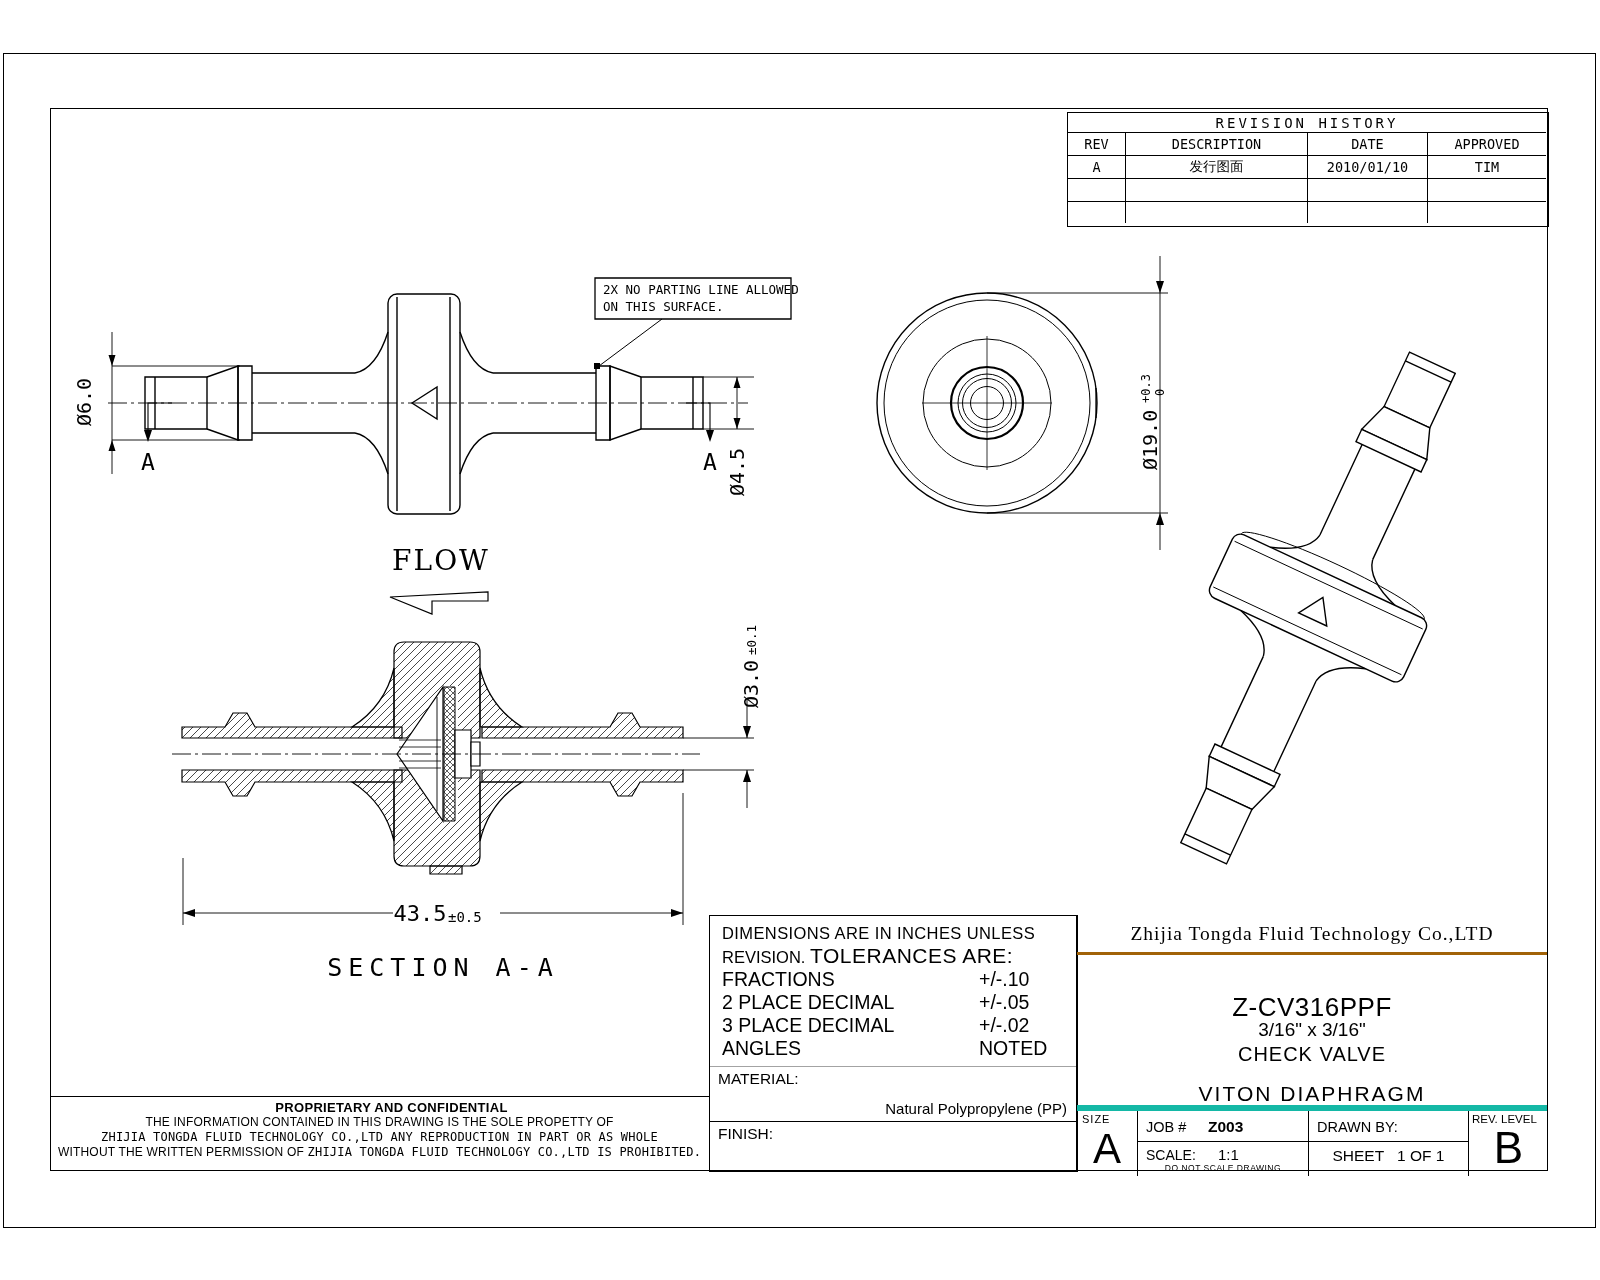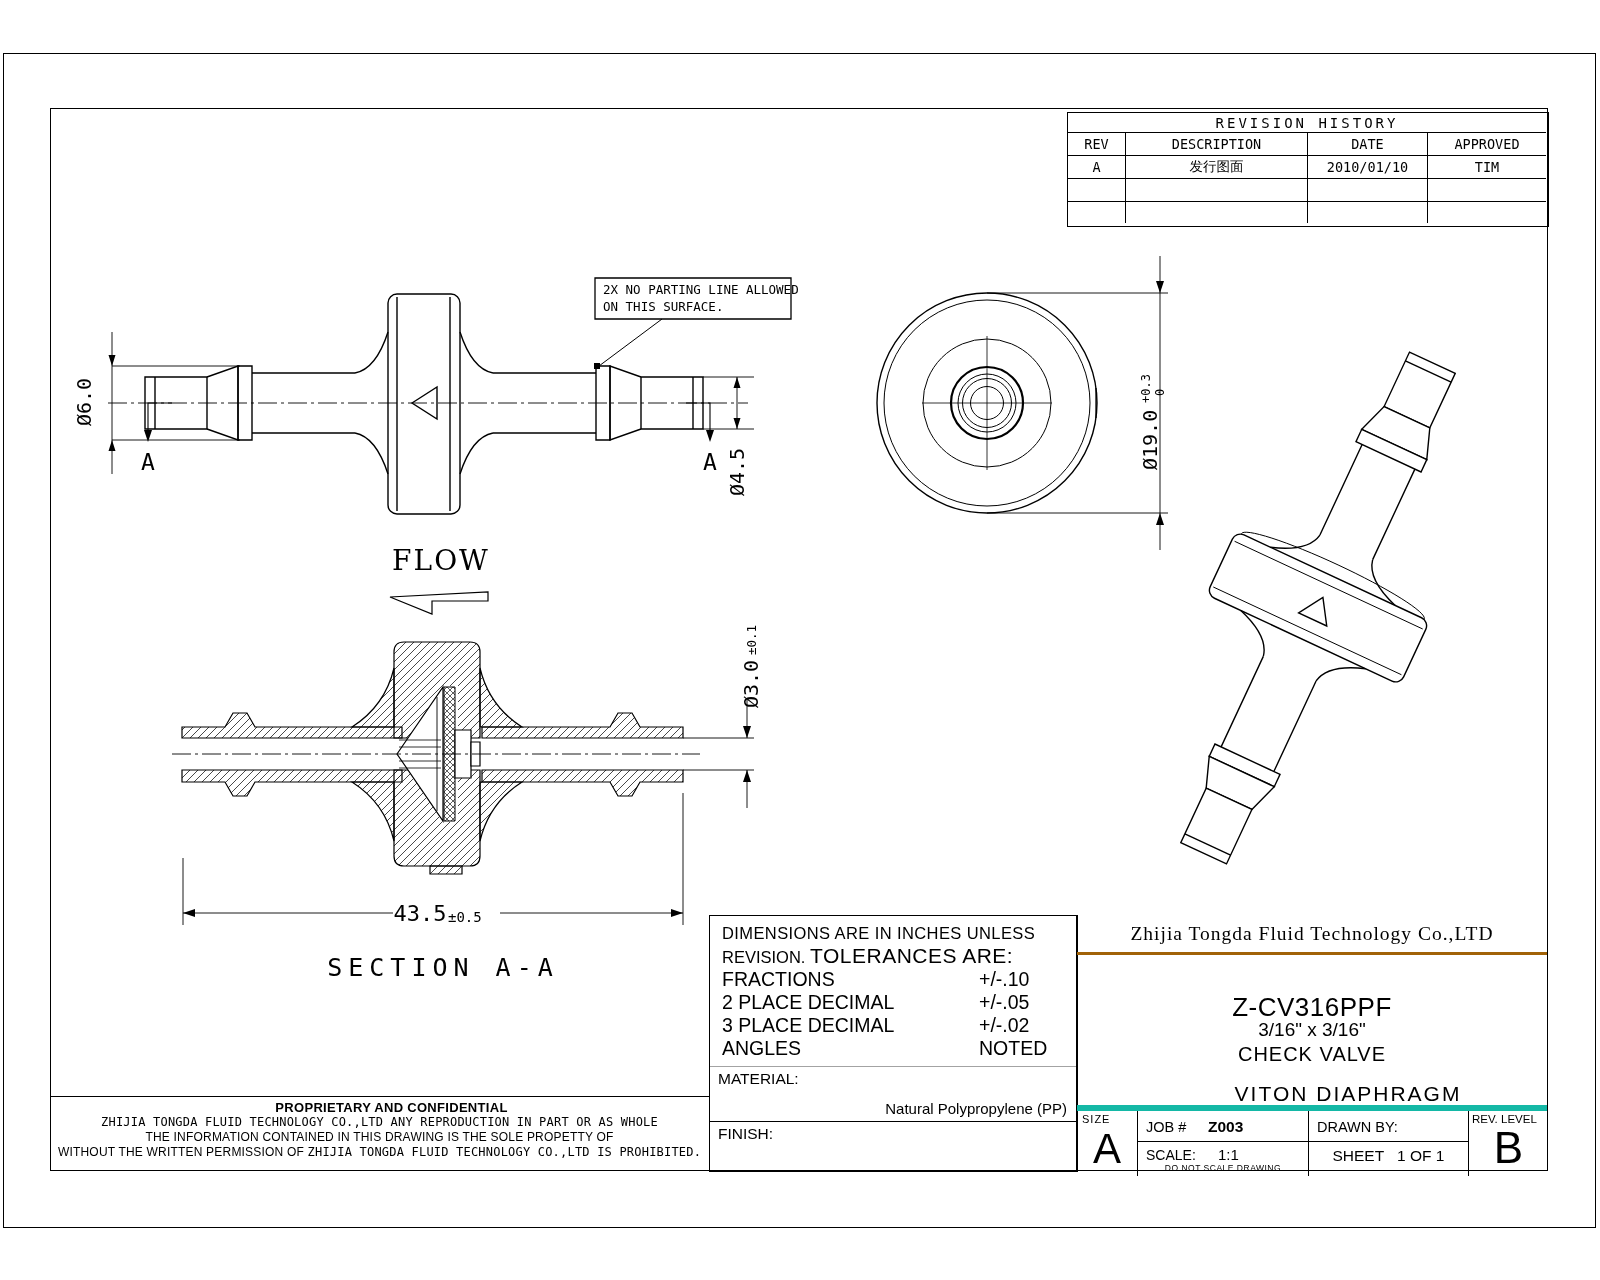--- a/index.html
+++ b/index.html
@@ -41,21 +41,21 @@
 
   
   .title-block{left:1076px;top:915px;width:471px;height:255px;border-left:1.4px solid #000;box-sizing:border-box;}
   .tb-company{position:absolute;left:0;top:0;width:100%;height:37px;border-bottom:3px solid #a16207;
               display:flex;align-items:center;justify-content:center;
               font-family:Liberation Serif, serif;font-size:19.5px;letter-spacing:1px;}
   .tb-main{position:absolute;left:0;top:37px;width:100%;height:153px;text-align:center;}
   .tb-pn{position:absolute;width:100%;top:40px;font-size:26px;letter-spacing:.5px;}
   .tb-spec{position:absolute;width:100%;top:67px;font-size:19px;}
   .tb-type{position:absolute;width:100%;top:91px;font-size:20px;letter-spacing:1px;}
-  .tb-matnote{position:absolute;width:100%;top:130px;font-size:21px;letter-spacing:2px;padding-left:36px;}
+  .tb-matnote{position:absolute;width:100%;top:130px;font-size:21px;letter-spacing:2px;}
   .tb-band{position:absolute;left:0;top:190px;width:100%;height:65px;border-top:6px solid #14b8a6;
            display:grid;grid-template-columns:61px 171px 160px 79px;}
   .tb-size{position:relative;border-right:1px solid #000;}
   .tb-size .lab{position:absolute;left:5px;top:2px;font-size:11px;letter-spacing:1px;}
   .tb-size .big{position:absolute;width:100%;top:14px;text-align:center;font-size:42px;}
   .tb-job{position:relative;border-right:1px solid #000;}
   .tb-job .r1{position:absolute;left:0;top:0;width:100%;height:31px;border-bottom:1px solid #000;box-sizing:border-box;}
   .tb-job .r1 .lab{position:absolute;left:8px;top:8px;font-size:14.5px;}
   .tb-job .r1 .val{position:absolute;left:70px;top:7px;font-size:15.5px;font-weight:bold;}
   .tb-job .r2 .lab{position:absolute;left:8px;top:36px;font-size:14px;}
@@ -340,21 +340,21 @@
       </div>
       <div class="tb-rev">
         <div class="lab">REV. LEVEL</div>
         <div class="big">B</div>
       </div>
     </div>
   </div>
 
   <div class="abs prop-block">
     <div class="prop-title">PROPRIETARY AND CONFIDENTIAL</div>
+    <div class="prop-l">THE INFORMATION CONTAINED IN THIS DRAWING IS THE SOLE PROPETTY OF</div>
     <div class="prop-l prop-mono">ZHIJIA TONGDA FLUID TECHNOLOGY CO.,LTD ANY REPRODUCTION IN PART OR AS WHOLE</div>
-    <div class="prop-l">THE INFORMATION CONTAINED IN THIS DRAWING IS THE SOLE PROPETTY OF</div>
     <div class="prop-l">
       <span>WITHOUT THE WRITTEN PERMISSION OF</span>
       <span class="prop-mono">ZHIJIA TONGDA FLUID TECHNOLOGY CO.,LTD IS PROHIBITED.</span>
     </div>
   </div>
 
 </div>
 
 </body></html>

